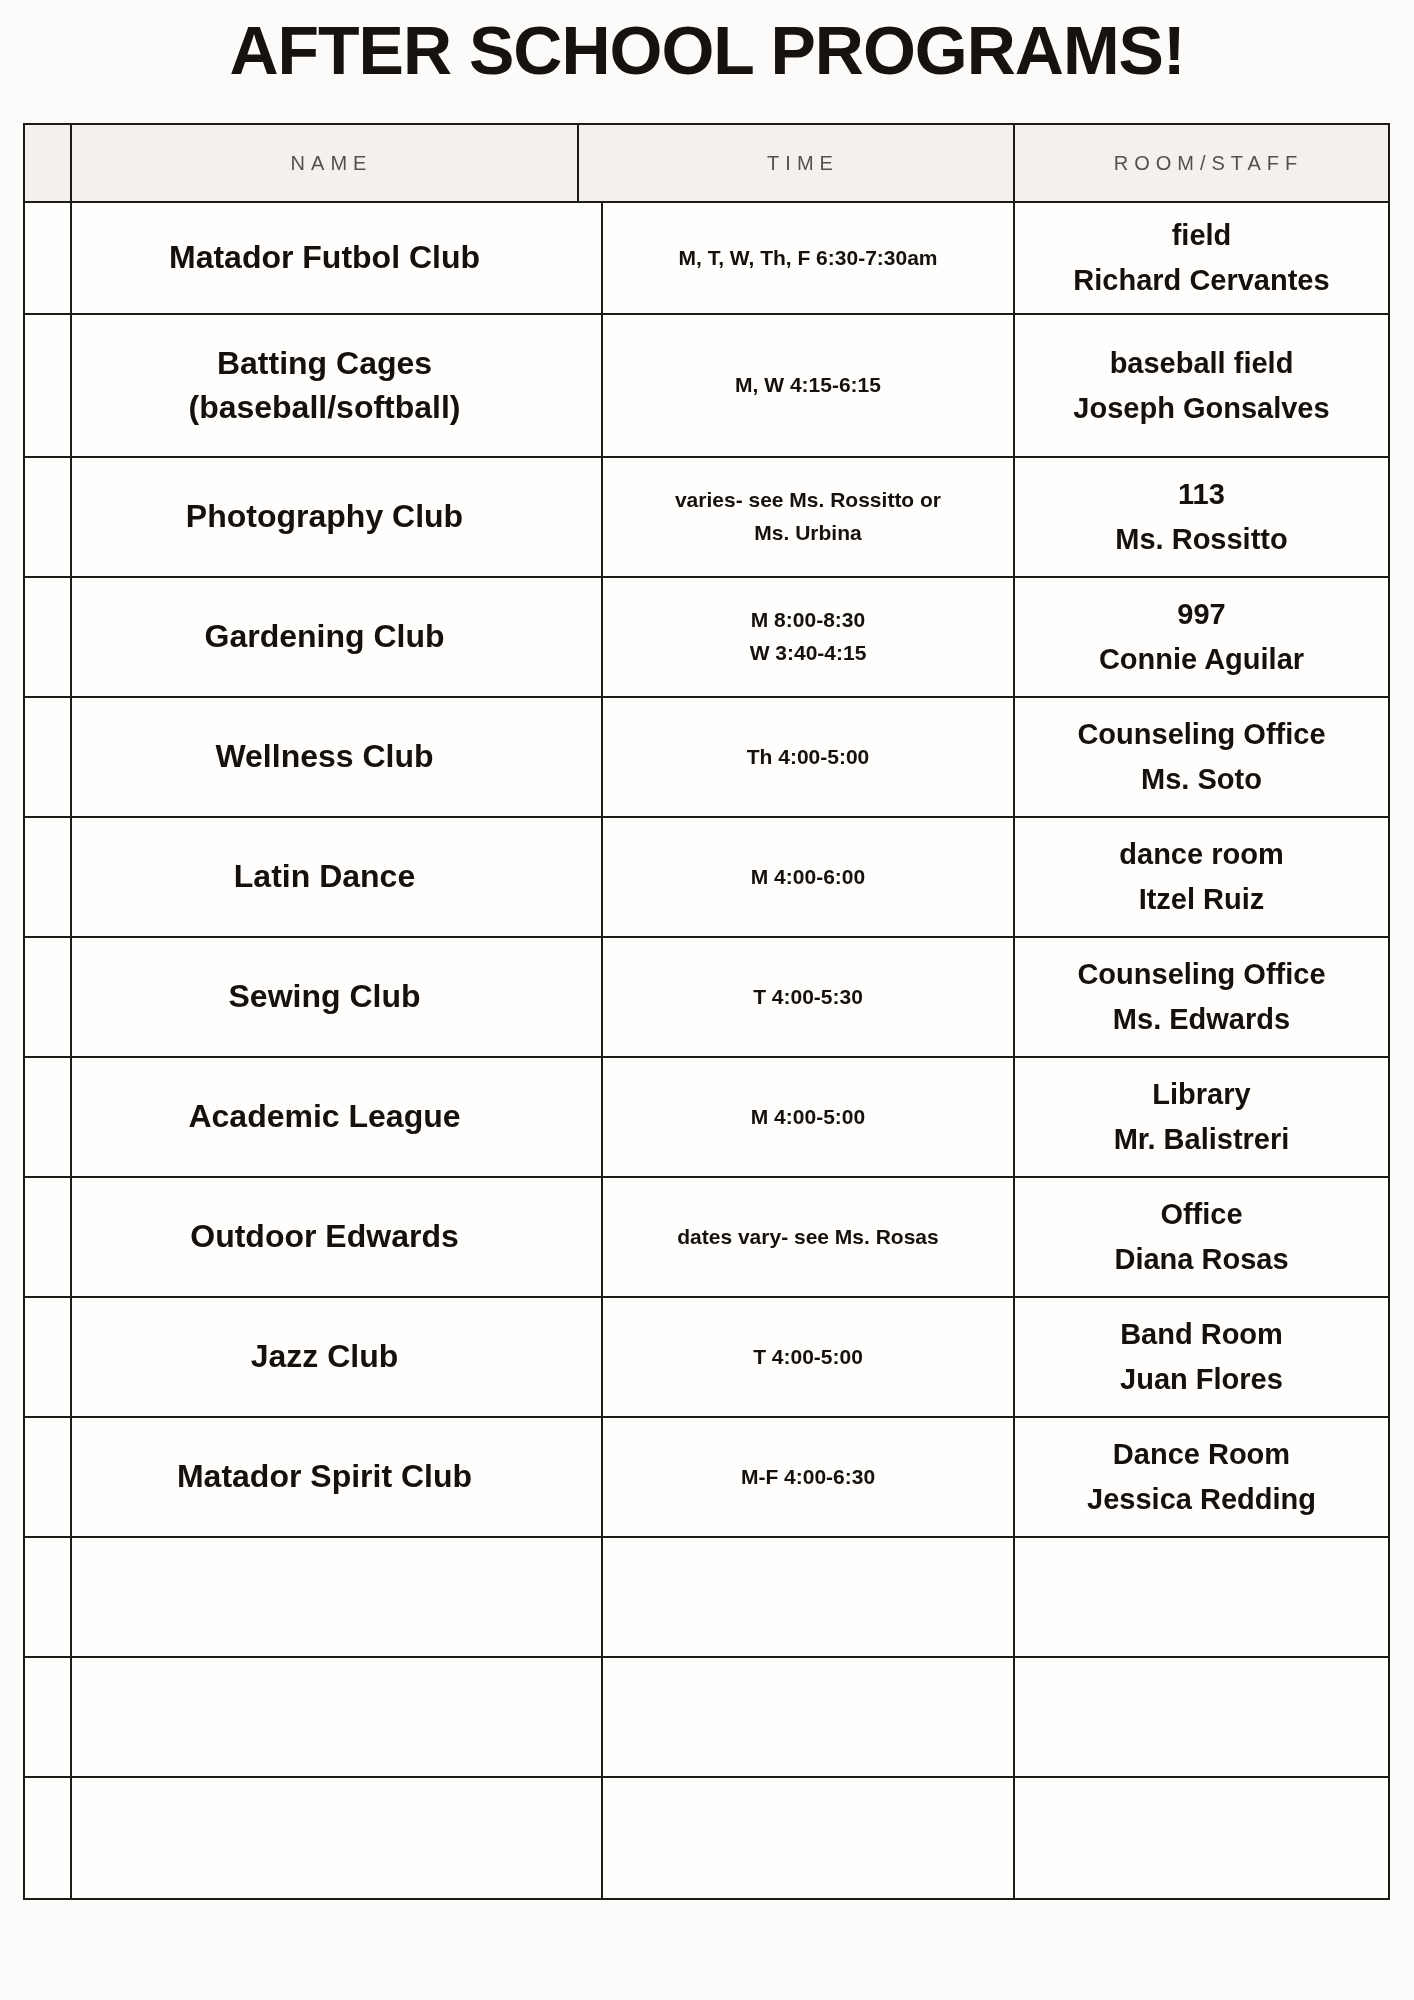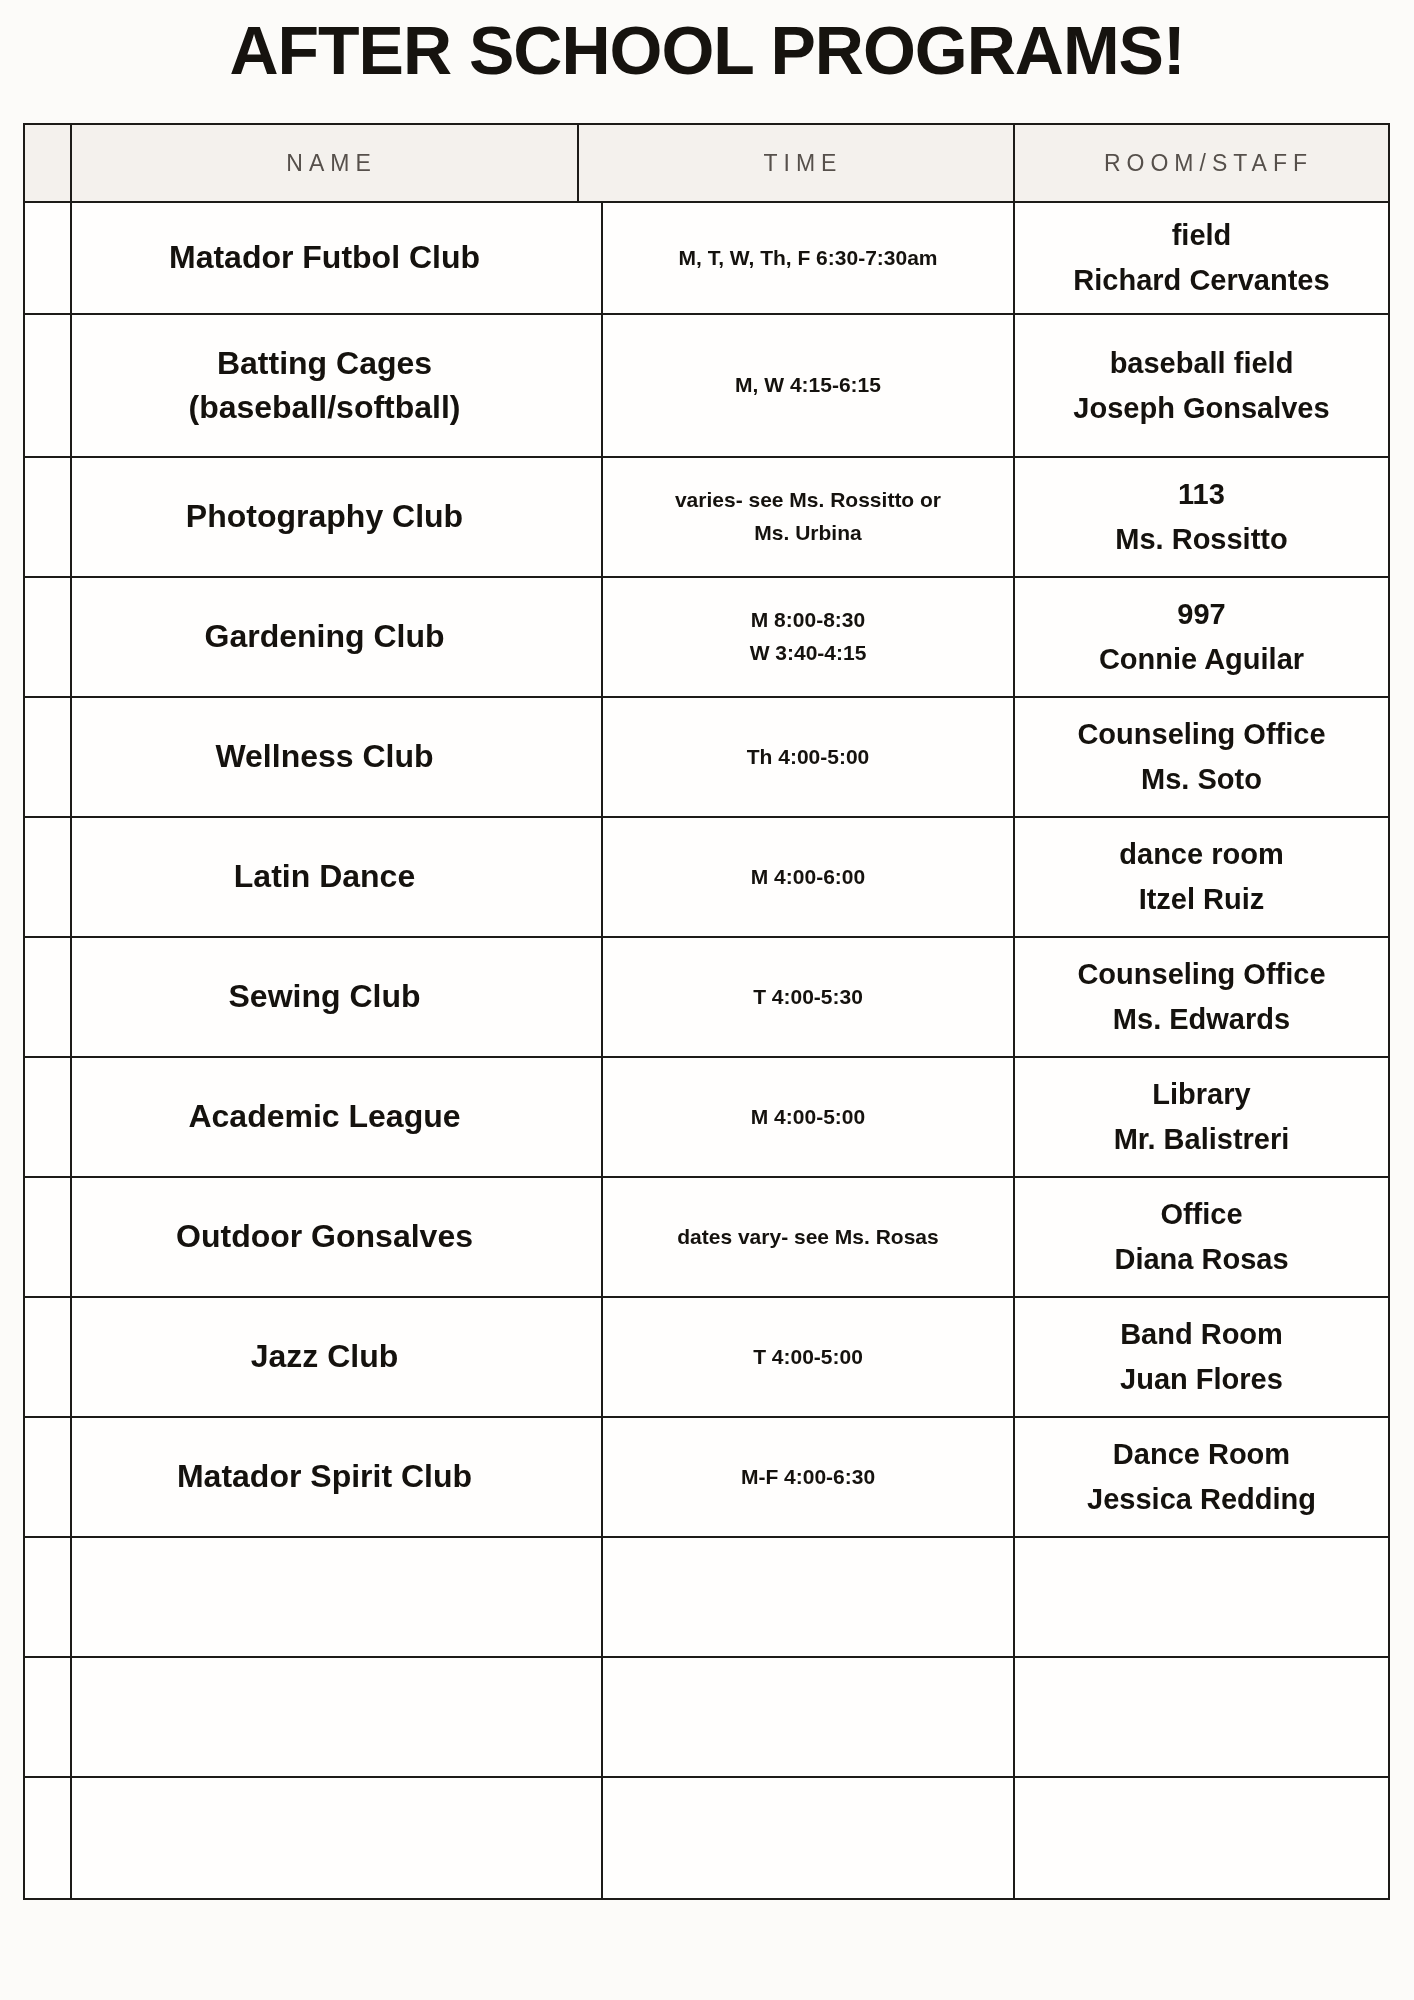--- a/index.html
+++ b/index.html
@@ -46,21 +46,21 @@
     flex-direction: column;
     justify-content: center;
     align-items: center;
     text-align: center;
     white-space: pre-line;
     padding: 6px 10px;
     color: #15120e;
   }
   .cell + .cell { border-left: 2px solid #1d1b18; }
   .t-header .cell {
-    font-size: 23px;
+    font-size: 20px;
     font-weight: normal;
     letter-spacing: 6px;
     color: #56504b;
     white-space: nowrap;
     padding-left: 24px; 
   }
   .name-cell  { font-size: 32px; font-weight: bold; line-height: 1.35; }
   .time-cell  { font-size: 21px; font-weight: bold; line-height: 1.55; margin-left: 24px; }
   .room-cell  { font-size: 29px; font-weight: bold; line-height: 1.55; }
 </style>
@@ -140,21 +140,21 @@
   <div class="t-row">
     <div class="cell marker-cell"></div>
     <div class="cell name-cell">Academic League</div>
     <div class="cell time-cell">M 4:00-5:00</div>
     <div class="cell room-cell">Library
 Mr. Balistreri</div>
   </div>
 
   <div class="t-row">
     <div class="cell marker-cell"></div>
-    <div class="cell name-cell">Outdoor Gonsalves</div>
+    <div class="cell name-cell">Outdoor Edwards</div>
     <div class="cell time-cell">dates vary- see Ms. Rosas</div>
     <div class="cell room-cell">Office
 Diana Rosas</div>
   </div>
 
   <div class="t-row">
     <div class="cell marker-cell"></div>
     <div class="cell name-cell">Jazz Club</div>
     <div class="cell time-cell">T 4:00-5:00</div>
     <div class="cell room-cell">Band Room

